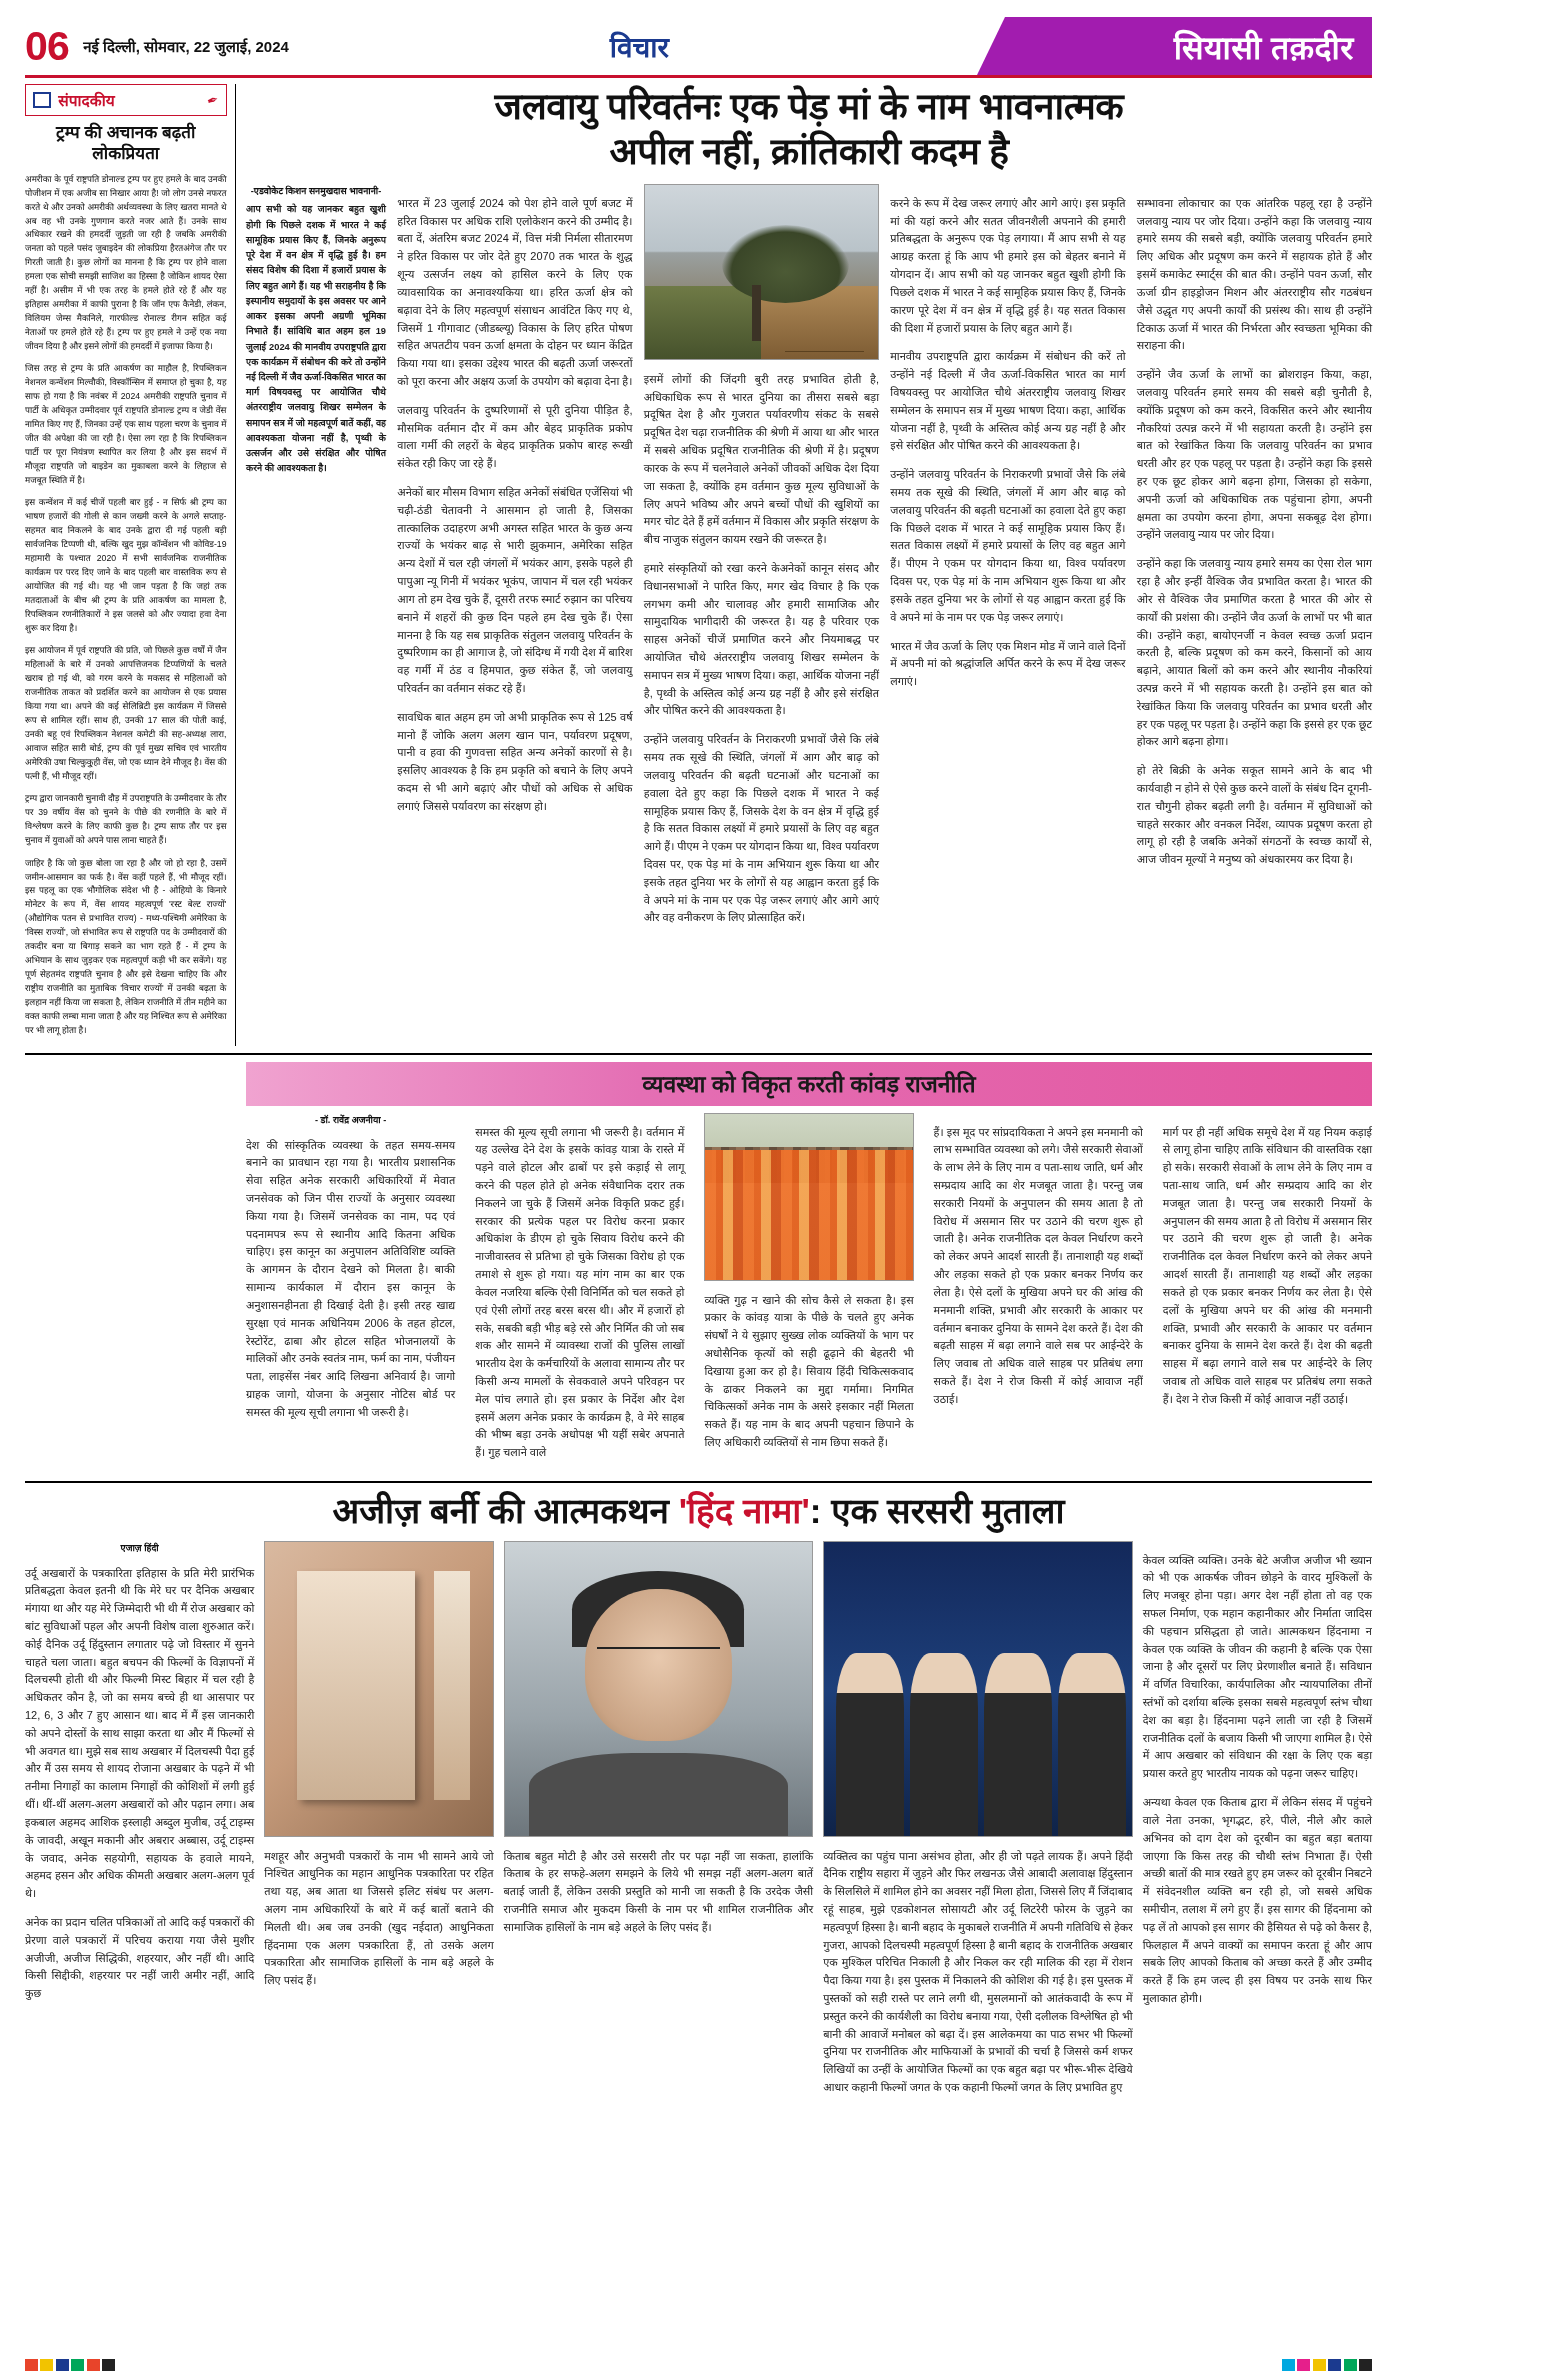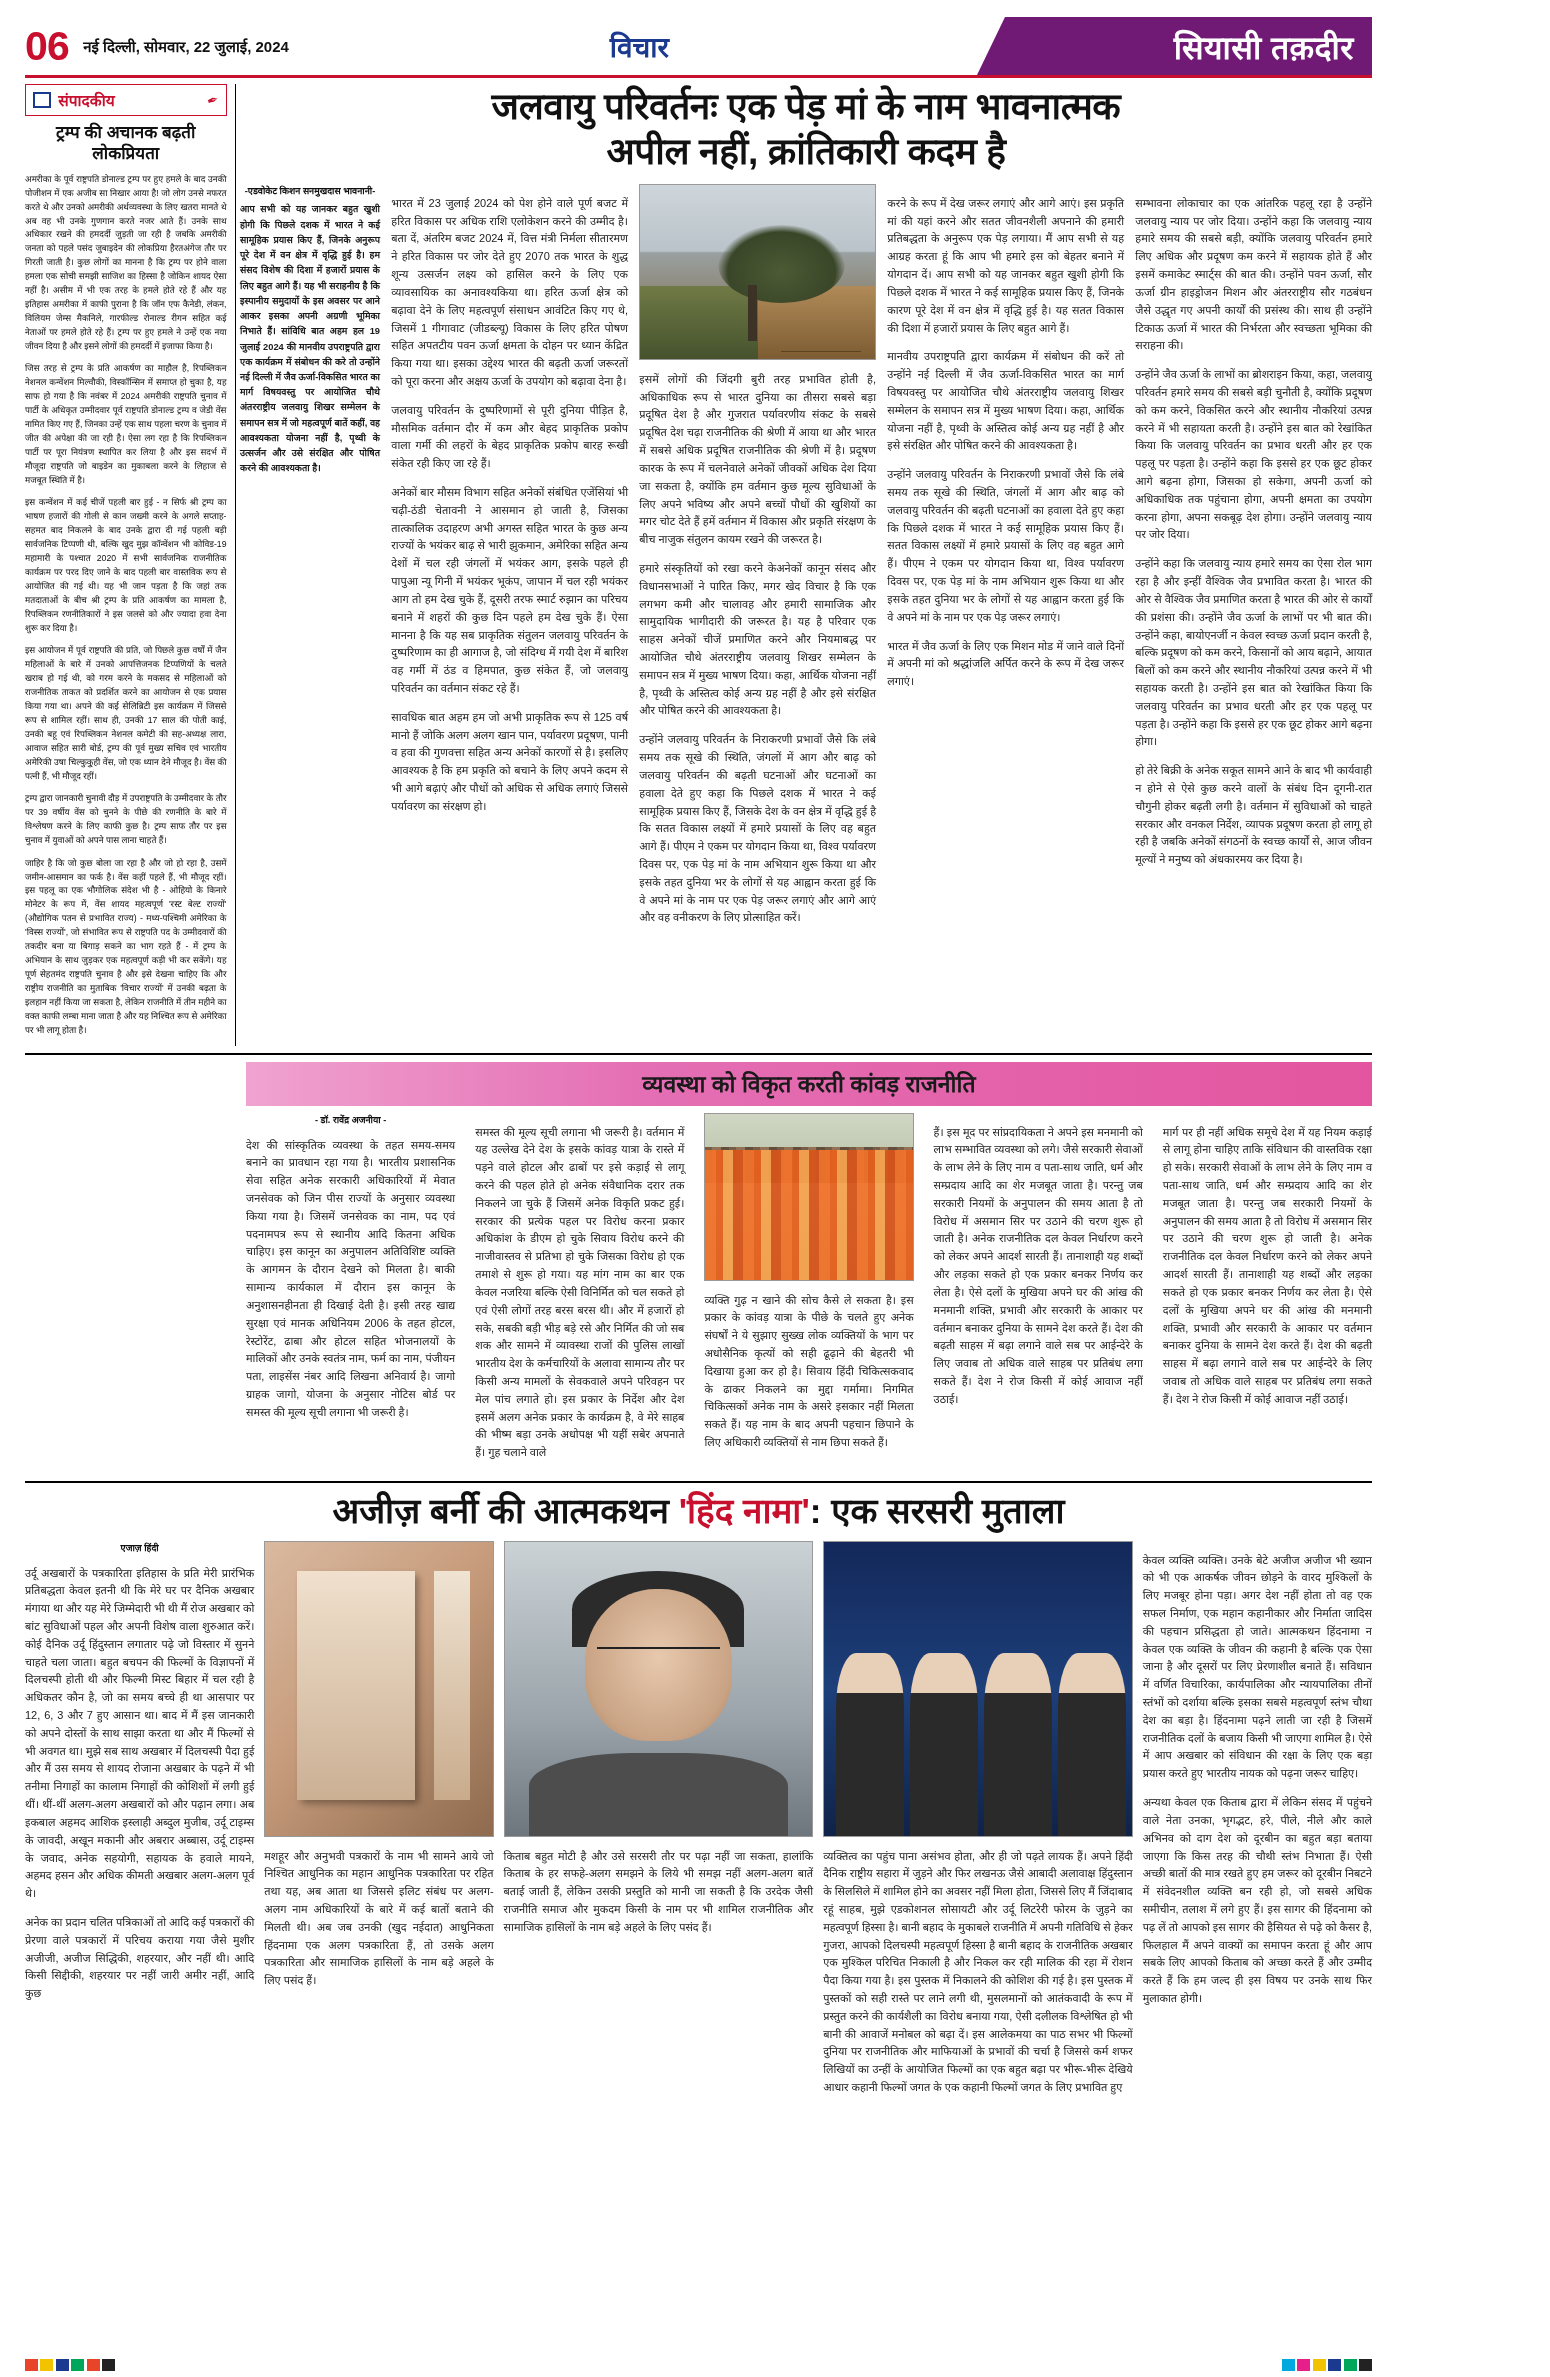--- a/index.html
+++ b/index.html
@@ -51,21 +51,21 @@
     display: flex;
     align-items: center;
     justify-content: center;
   }
   .mh-section {
     font-size: 28px;
     font-weight: bold;
     color: #1b3a8f;
   }
   .mh-right {
-    background: #701a75;
+    background: #a21caf;
     color: #fff;
     display: flex;
     align-items: center;
     justify-content: flex-end;
     padding: 0 18.3px 0 42px;
     min-width: 395px;
     clip-path: polygon(28px 0, 100% 0, 100% 100%, 0 100%);
   }
   .mh-brand {
     font-size: 32px;
@@ -76,21 +76,21 @@
     font-size: 11px;
     line-height: 1.62;
     text-align: justify;
     color: #1a1a1a;
     hyphens: auto;
   }
 
   
   .top-block {
     display: flex;
-    gap: 4px;
+    gap: 10px;
     border-bottom: 2.1px double #000;
     padding-bottom: 7px;
   }
   .editorial {
     width: 211px;
     border-right: 0.7px solid #000;
     padding-right: 8.5px;
   }
   .edit-badge {
     border: 1.4px solid #c8102e;

